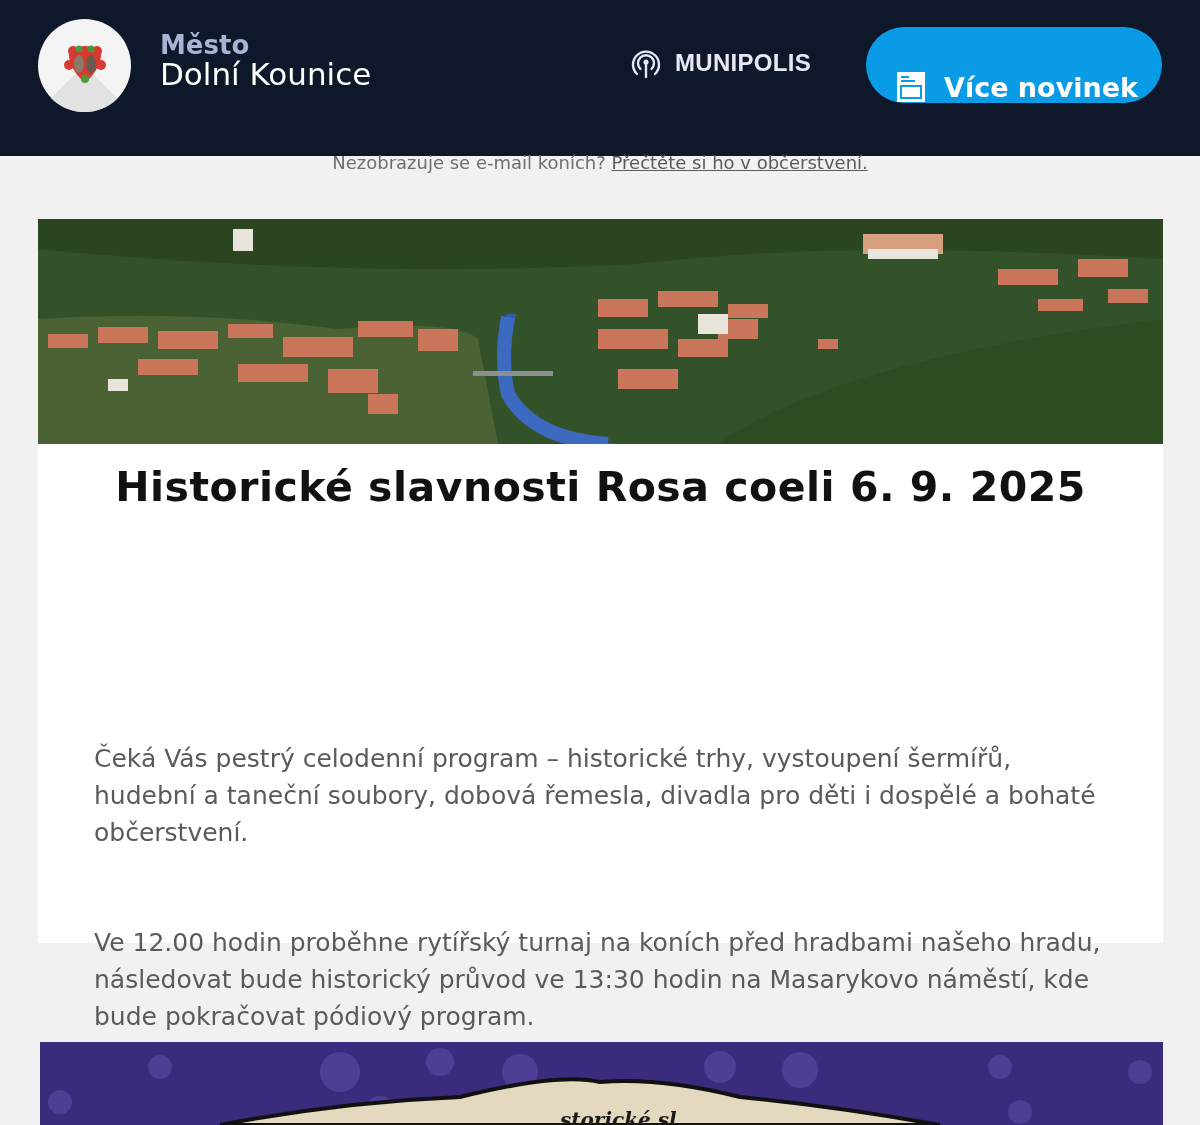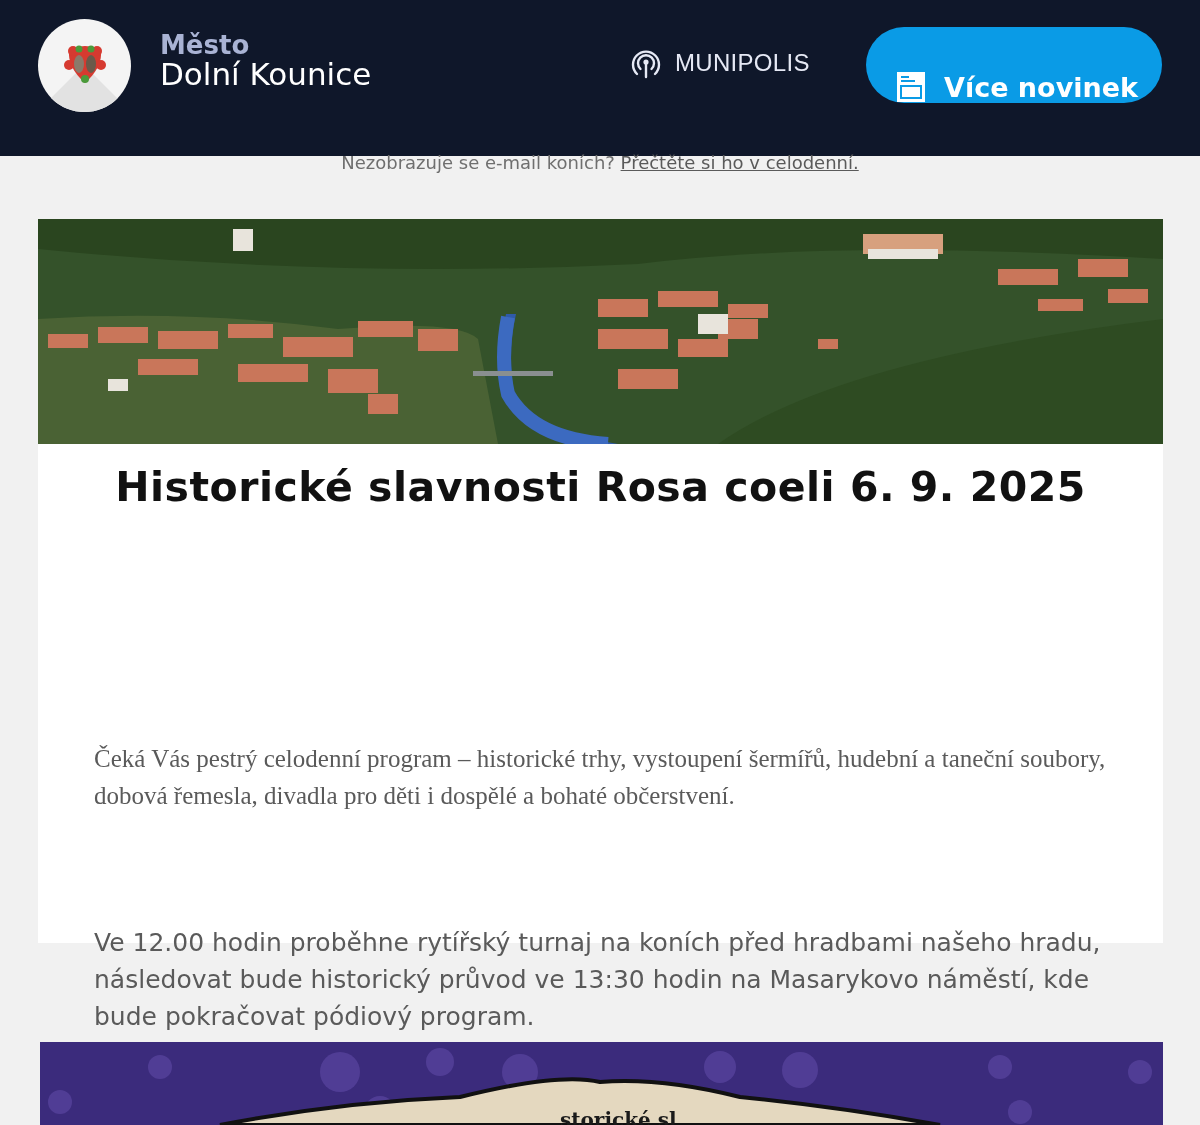--- a/index.html
+++ b/index.html
@@ -33,21 +33,21 @@
     .brand-big {
       position: absolute; left: 160px; top: 56px;
       font-size: 31px; color: #ffffff;
     }
     .munipolis {
       position: absolute; left: 627px; top: 44px; height: 38px;
       display: flex; align-items: center; gap: 10px;
     }
     .munipolis-text {
       font-family: "Liberation Sans", sans-serif;
-      font-size: 24px; font-weight: normal; color: #e6e9f5; letter-spacing: 0.3px;
+      font-size: 24px; font-weight: bold; color: #e6e9f5; letter-spacing: 0.3px;
     }
     .more-btn {
       position: absolute; left: 866px; top: 27px; width: 296px; height: 76px;
       background: #0a9be6; border-radius: 38px;
       display: flex; align-items: flex-end; padding-left: 30px; gap: 18px;
       color: #fff; cursor: pointer;
     }
     .more-btn-label { font-size: 27px; font-weight: bold; color: #fff; }
     .browser-note {
       position: absolute; left: 0; top: 152px; width: 1200px; text-align: center;
@@ -67,21 +67,21 @@
       position: absolute; left: 0; top: 244px; width: 1125px; text-align: center;
       font-size: 41px; font-weight: bold; color: #111; letter-spacing: 0.5px;
     }
     .p {
       position: absolute; left: 56px; width: 1020px;
       font-size: 25px; line-height: 37px; color: #5a5a5a;
     }
     .p b { color: #555; }
     .poster {
       position: absolute; left: 2px; top: 823px; width: 1123px; height: 83px;
-      background: #3a2a7a; overflow: hidden;
+      background: #3a2a7a; overflow: hidden; font-style: italic;
     }
   </style>
 </head>
 <body>
 
 <div class="header">
   <div class="logo-circle">
     <div class="shadow"></div>
     <svg class="crest" viewBox="0 0 44 44">
       <path d="M6 6 Q22 0 38 6 Q40 24 22 40 Q4 24 6 6 Z" fill="#d63a30"></path>
@@ -116,21 +116,21 @@
       <rect x="1" y="1" width="28" height="30" fill="#ffffff"></rect>
       <rect x="5" y="5" width="8" height="2" fill="#0a9be6"></rect>
       <rect x="5" y="9" width="14" height="2" fill="#0a9be6"></rect>
       <rect x="5" y="15" width="20" height="12" fill="none" stroke="#0a9be6" stroke-width="2"></rect>
     </svg>
     <span class="more-btn-label">Více novinek</span>
   </div>
 </div>
 
 <div class="browser-note">
-  <span>Nezobrazuje se e-mail koních? </span><a>Přečtěte si ho v celodenní.</a>
+  <span>Nezobrazuje se e-mail koních? </span><a>Přečtěte si ho v občerstvení.</a>
 </div>
 
 <div class="card">
   <div class="hero">
     <svg width="1125" height="225" viewBox="0 0 1125 225">
       <rect width="1125" height="225" fill="#34522a"></rect>
       <path d="M0 0 H1125 V40 Q800 20 600 45 Q300 60 0 30 Z" fill="#2a451f"></path>
       <path d="M0 100 Q150 90 300 110 Q420 100 440 120 L460 225 H0 Z" fill="#4a6234"></path>
       <g fill="#c9765a">
         <rect x="10" y="115" width="40" height="14"></rect>
@@ -168,21 +168,21 @@
       <path d="M470 98 Q462 140 470 175 Q495 220 570 225" fill="none" stroke="#3c6ac0" stroke-width="14"></path>
       <rect x="435" y="152" width="80" height="5" fill="#8a8f90"></rect>
       <path d="M680 225 Q800 140 1125 100 V225 Z" fill="#2e4b22"></path>
     </svg>
   </div>
 
   <div class="title">Historické slavnosti Rosa coeli 6. 9. 2025</div>
 
 
 
-  <div class="p" style="top:521px;font-family:Liberation Serif, serif;">Čeká Vás pestrý celodenní program – historické trhy, vystoupení šermířů, hudební a taneční soubory, dobová řemesla, divadla pro děti i dospělé a bo­haté občerstvení.</div>
+  <div class="p" style="top:521px;">Čeká Vás pestrý celodenní program – historické trhy, vystoupení šermířů, hudební a taneční soubory, dobová řemesla, divadla pro děti i dospělé a bo­haté občerstvení.</div>
 
   <div class="p" style="top:705px;">Ve 12.00 hodin proběhne rytířský turnaj na koních před hradbami našeho hradu, následovat bude historický průvod ve 13:30 hodin na Masarykovo ná­městí, kde bude pokračovat pódiový program.</div>
 
   <div class="poster">
     <svg width="1123" height="83" viewBox="0 0 1123 83">
       <rect width="1123" height="83" fill="#3b2b7c"></rect>
       <g fill="#5a45a0" opacity="0.7">
         <circle cx="120" cy="25" r="12"></circle>
           <circle cx="300" cy="30" r="20"></circle>
           <circle cx="400" cy="20" r="14"></circle>

